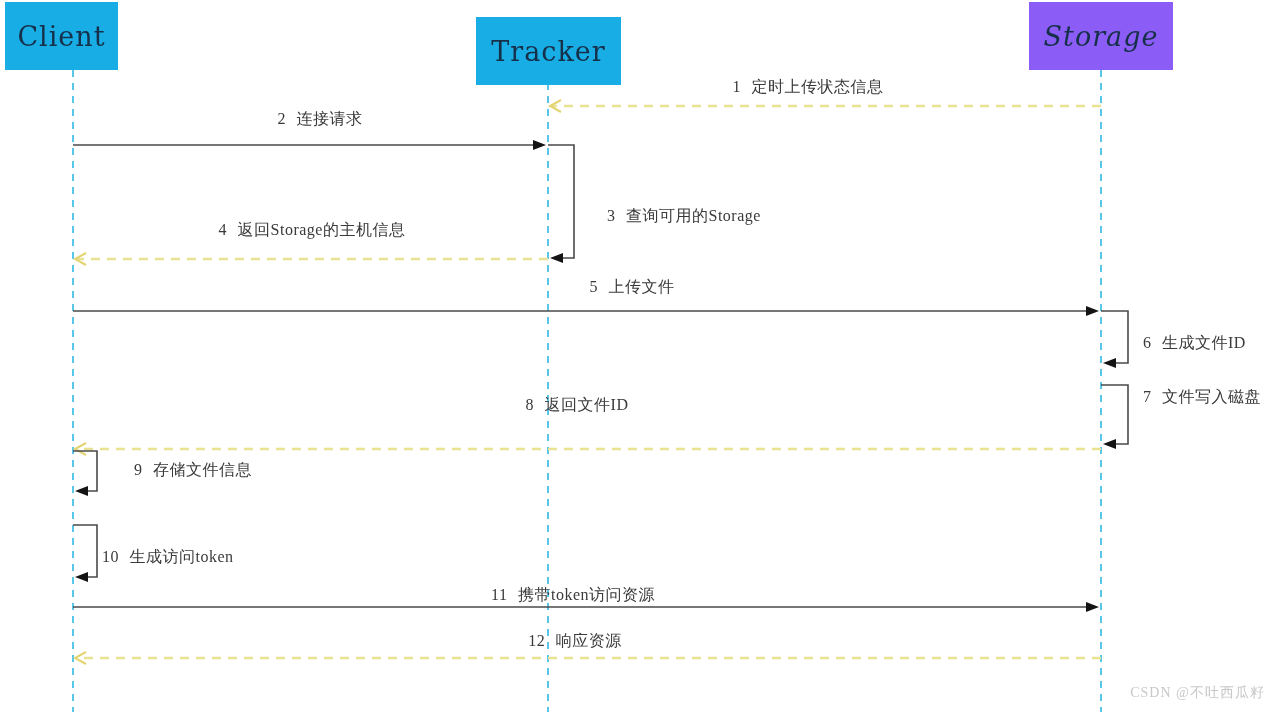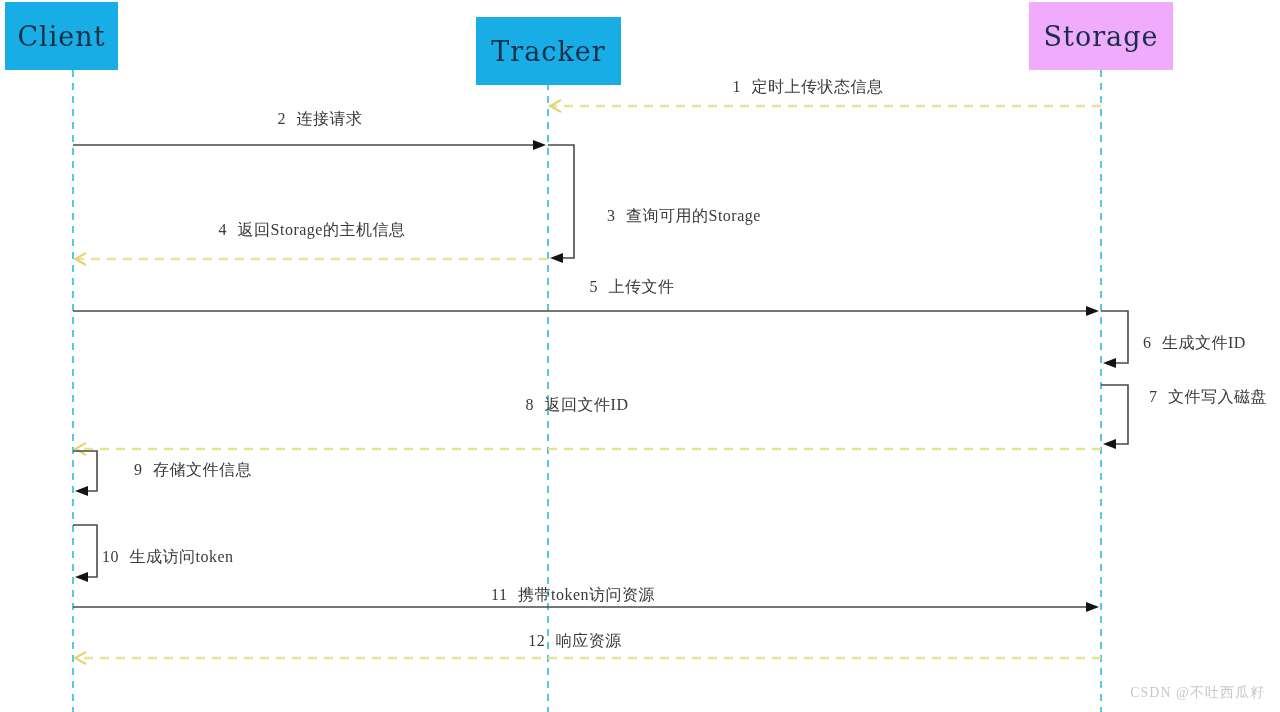--- a/index.html
+++ b/index.html
@@ -70,30 +70,30 @@
       <polyline points="73,525 97,525 97,577 87,577" fill="none" stroke="#4a4a4a" stroke-width="1.6"></polyline>
       <polygon points="75,577 88,572 88,582" fill="#141414"></polygon>
       <line x1="73" y1="607" x2="1088" y2="607" stroke="#4a4a4a" stroke-width="1.6"></line>
       <polygon points="1099,607 1086,602 1086,612" fill="#141414"></polygon>
       <line x1="1101" y1="658" x2="77" y2="658" stroke="#e9e293" stroke-width="2.4" stroke-dasharray="9 7"></line>
       <polyline points="86,652 75,658 86,664" fill="none" stroke="#e3d471" stroke-width="2"></polyline>
     </svg>
   <div id="actors-layer">
       <div class="actor-box" style="left: 5px; top: 2px; width: 113px; height: 68px; background: rgb(24, 173, 228); color: rgb(22, 48, 74);">Client</div>
       <div class="actor-box" style="left: 476px; top: 17px; width: 145px; height: 68px; background: rgb(24, 173, 228); color: rgb(22, 48, 74);">Tracker</div>
-      <div class="actor-box" style="left: 1029px; top: 2px; width: 144px; height: 68px; background: #f0abfc; color: rgb(22, 48, 74);">Storage</div>
+      <div class="actor-box" style="left: 1029px; top: 2px; width: 144px; height: 68px; background: #8b5cf6; color: rgb(22, 48, 74); font-style: italic;">Storage</div>
     </div>
   <div id="labels-layer">
       <div class="msg-label centered" style="color: rgb(58, 58, 58); top: 78px; left: 808px;">1 定时上传状态信息</div>
       <div class="msg-label centered" style="color: rgb(58, 58, 58); top: 110px; left: 320px;">2 连接请求</div>
       <div class="msg-label" style="color: rgb(58, 58, 58); top: 207px; left: 607px;">3 查询可用的Storage</div>
       <div class="msg-label centered" style="color: rgb(58, 58, 58); top: 221px; left: 312px;">4 返回Storage的主机信息</div>
       <div class="msg-label centered" style="color: rgb(58, 58, 58); top: 278px; left: 632px;">5 上传文件</div>
       <div class="msg-label" style="color: rgb(58, 58, 58); top: 334px; left: 1143px;">6 生成文件ID</div>
-      <div class="msg-label" style="color: rgb(58, 58, 58); top: 388px; left: 1143px; margin-left: 6px;">7 文件写入磁盘</div>
+      <div class="msg-label" style="color: rgb(58, 58, 58); top: 388px; left: 1143px;">7 文件写入磁盘</div>
       <div class="msg-label centered" style="color: rgb(58, 58, 58); top: 396px; left: 577px;">8 返回文件ID</div>
       <div class="msg-label" style="color: rgb(58, 58, 58); top: 461px; left: 106px; margin-left: 28px;">9 存储文件信息</div>
       <div class="msg-label" style="color: rgb(58, 58, 58); top: 548px; left: 102px;">10 生成访问token</div>
       <div class="msg-label centered" style="color: rgb(58, 58, 58); top: 586px; left: 573px;">11 携带token访问资源</div>
       <div class="msg-label centered" style="color: rgb(58, 58, 58); top: 632px; left: 575px;">12 响应资源</div>
     </div>
   <div class="watermark" style="color: rgb(200, 200, 200);">CSDN @不吐西瓜籽</div>
 </div>
 
 </body></html>

